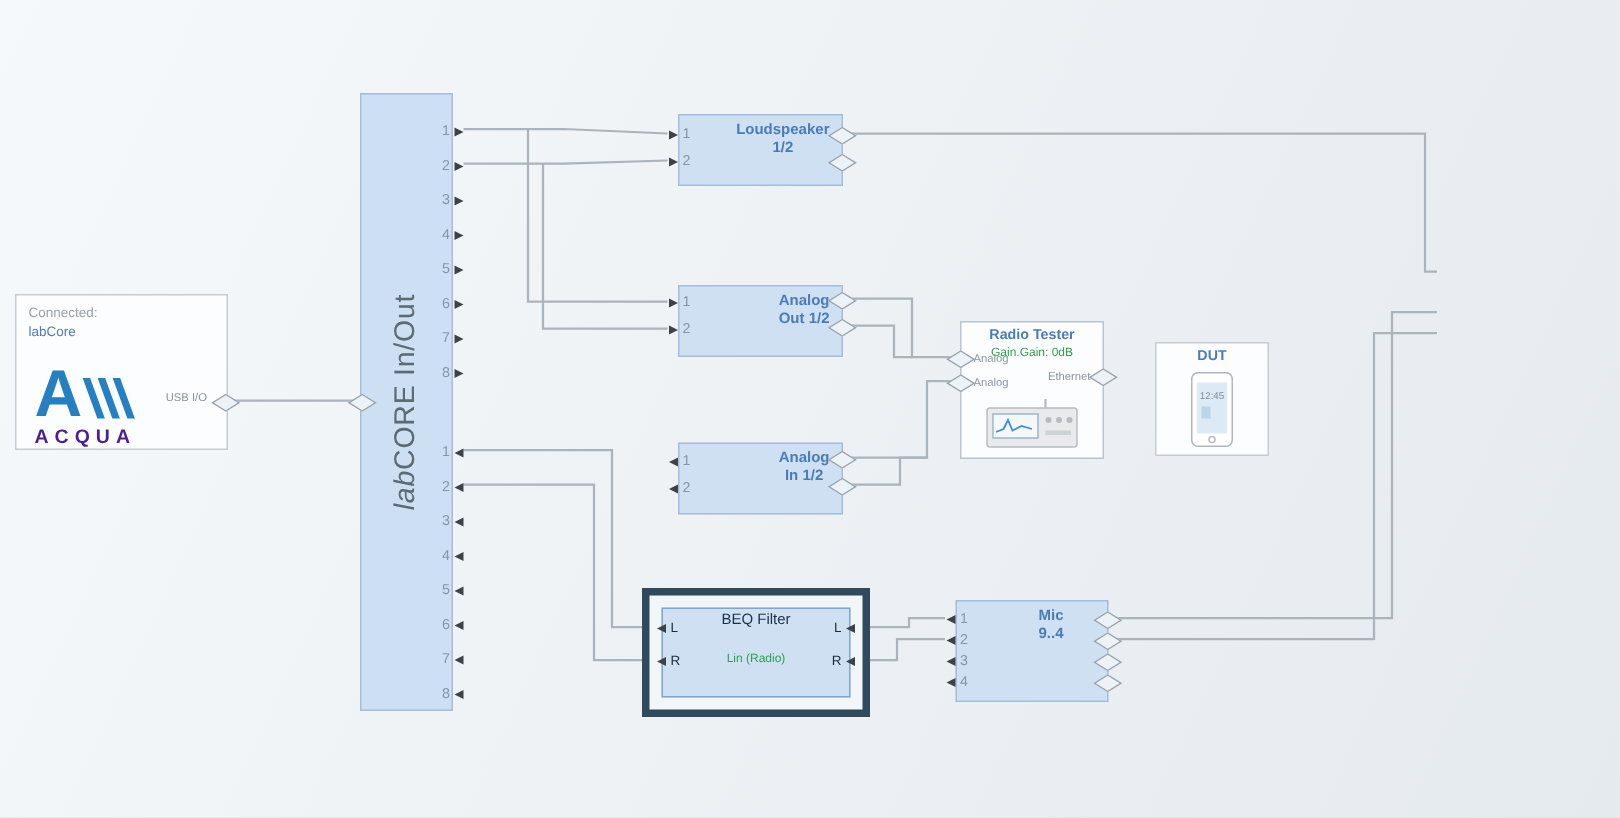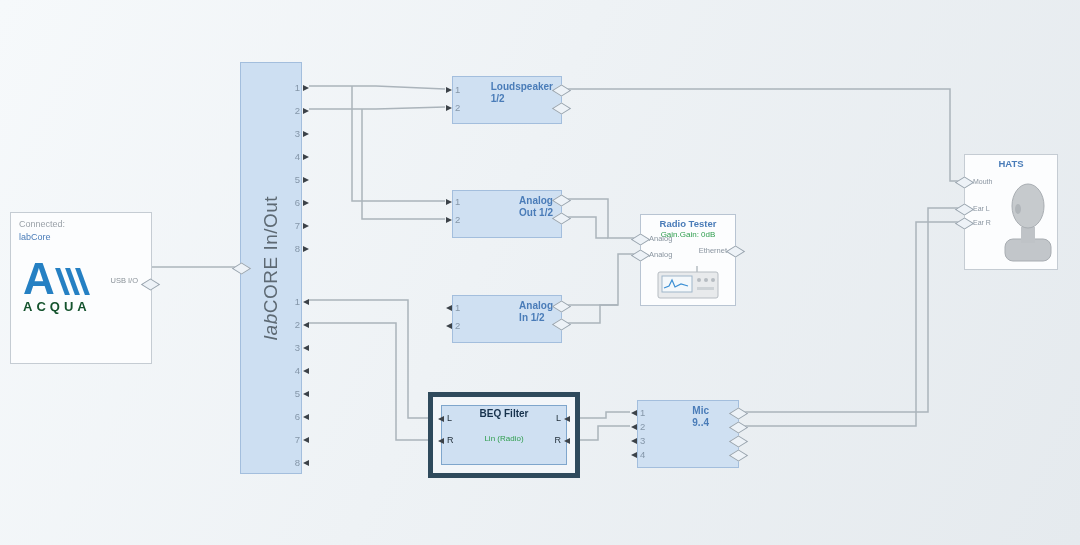--- a/index.html
+++ b/index.html
@@ -3,47 +3,47 @@
 <meta charset="utf-8">
 <style>
   html,body{margin:0;padding:0;background:#dfe4e8;}
   body{font-family:"Liberation Sans",sans-serif;}
   #canvas{position:relative;width:1080px;height:545px;overflow:hidden;
           background:linear-gradient(115deg,#f6f9fb 0%,#eef2f5 45%,#e5eaee 100%);}
   #wires{position:absolute;left:0;top:0;z-index:1;}
   .wire{fill:none;stroke:#abb4bb;stroke-width:1.5;}
   .blk{position:absolute;box-sizing:border-box;background:#cfe0f2;border:1px solid #a3bedd;z-index:2;}
   .wht{position:absolute;box-sizing:border-box;background:#fcfdfe;border:1px solid #c5ccd3;z-index:2;}
-  .ttl{position:absolute;top:4px;right:8px;text-align:left;color:#4a7cb8;font-weight:bold;font-size:10px;line-height:1.2;}
+  .ttl{position:absolute;top:4px;right:8px;text-align:center;color:#4a7cb8;font-weight:bold;font-size:10px;line-height:1.2;}
   .ctitle{position:absolute;top:3px;left:0;right:0;text-align:center;color:#4a7cb8;font-weight:bold;font-size:9.5px;}
   .prow{position:absolute;display:flex;align-items:center;gap:3px;height:9px;}
   .num{font-size:9.5px;color:#8496a9;line-height:9px;}
   .plbl{font-size:9px;color:#1e2b36;line-height:9px;}
   .slbl{font-size:7.5px;color:#8a95a0;line-height:9px;position:absolute;}
   .arr{width:0;height:0;border-top:3.5px solid transparent;border-bottom:3.5px solid transparent;border-left:6px solid #3c4248;}
   .arl{width:0;height:0;border-top:3.5px solid transparent;border-bottom:3.5px solid transparent;border-right:6px solid #3c4248;}
   .dia{position:absolute;width:9px;height:9px;background:#edf2f7;border:1px solid #98a3ad;
        transform:scale(1.25,.78) rotate(45deg);z-index:3;}
   .vtitle{position:absolute;left:50%;top:50%;transform:translate(-50%,-50%) rotate(-90deg);
           white-space:nowrap;font-size:19px;color:#5d6973;letter-spacing:.5px;}
   .it{font-style:italic;}
   
   .conn-lbl{position:absolute;left:8px;top:6px;font-size:9px;color:#9aa1a8;}
   .conn-dev{position:absolute;left:8px;top:19px;font-size:9px;color:#4a7cb8;}
   .logo{position:absolute;left:12px;top:46px;}
   .logo-top{display:flex;align-items:flex-end;height:36px;}
   .logo-a{font-size:44px;line-height:32px;font-weight:bold;color:#2580c3;}
   .bar{display:inline-block;width:5px;height:27px;background:#2580c3;margin-left:5px;transform:skewX(20deg);}
-  .logo-text{font-size:13px;font-weight:bold;letter-spacing:4px;color:#14532d;margin-top:4px;}
+  .logo-text{font-size:13px;font-weight:bold;letter-spacing:4px;color:#4c1d95;margin-top:4px;}
   .usb-lbl{position:absolute;right:13px;top:63px;font-size:7.5px;color:#8a9299;}
   
   .beq-outer{position:absolute;left:428px;top:392px;width:152px;height:86px;box-sizing:border-box;
              border:5px solid #2f4a5c;background:#f3f6f9;z-index:2;}
   .beq-inner{position:absolute;left:8px;top:8px;right:8px;bottom:8px;background:#cfe0f2;border:1px solid #7fa6cc;}
-  .beq-title{position:absolute;top:2px;left:0;right:0;text-align:center;font-size:10px;font-weight:bold;color:#17324d;}
+  .beq-title{position:absolute;top:2px;left:0;right:0;text-align:center;font-size:10px;font-weight:normal;color:#17324d;}
   .beq-mode{position:absolute;top:28px;left:0;right:0;text-align:center;font-size:8px;color:#2f9e4e;}
 </style>
 </head>
 <body>
 
 <div id="canvas">
 
   <svg id="wires" width="1080" height="545">
     <polyline class="wire" points="150,267 236,267"></polyline>
     <polyline class="wire" points="309,86 376,86 445,89"></polyline>
@@ -56,21 +56,21 @@
     <polyline class="wire" points="566,305 618,305 618,254 634,254"></polyline>
     <polyline class="wire" points="566,323 600,323 600,305 618,305"></polyline>
     <polyline class="wire" points="958,208 928,208 928,412 744,412"></polyline>
     <polyline class="wire" points="958,222 916,222 916,426 744,426"></polyline>
     <polyline class="wire" points="630,412 606,412 606,418 580,418"></polyline>
     <polyline class="wire" points="630,426 598,426 598,440 580,440"></polyline>
     <polyline class="wire" points="428,418 408,418 408,300 309,300"></polyline>
     <polyline class="wire" points="428,440 396,440 396,323 309,323"></polyline>
   </svg>
 
-  <div class="wht" style="left:10px;top:212px;width:142px;height:152px;">
+  <div class="wht" style="left:10px;top:196px;width:142px;height:104px;">
     <div class="conn-lbl">Connected:</div>
     <div class="conn-dev">labCore</div>
     <div class="logo">
       <div class="logo-top">
         <span class="logo-a">A</span>
         <span class="bar"></span>
         <span class="bar"></span>
         <span class="bar"></span>
       </div>
       <div class="logo-text">ACQUA</div>
@@ -206,36 +206,31 @@
       <rect x="1" y="7" width="60" height="26" rx="2" fill="#e8eaec" stroke="#b6bcc2"></rect>
       <rect x="5" y="11" width="30" height="16" fill="#f4f8fb" stroke="#9fb6c9"></rect>
       <polyline points="7,23 12,21 15,15 18,22 24,19 31,21" fill="none" stroke="#3b8fd4" stroke-width="1.2"></polyline>
       <circle cx="42" cy="15" r="2" fill="#b6bcc2"></circle>
         <circle cx="49" cy="15" r="2" fill="#b6bcc2"></circle>
         <circle cx="56" cy="15" r="2" fill="#b6bcc2"></circle>
       <rect x="40" y="22" width="17" height="3" fill="#cdd2d6"></rect>
     </svg>
   </div>
 
-
-  <div class="wht" style="left:964px;top:154px;width:94px;height:116px;">
-    <div class="ctitle">HATS</div>
-    <span class="dia" style="left:-6px;top:22px;"></span>
-    <span class="slbl" style="left:8px;top:22px;font-size:7px;">Mouth</span>
-    <span class="dia" style="left:-6px;top:49px;"></span>
-    <span class="slbl" style="left:8px;top:49px;font-size:7px;">Ear L</span>
-    <span class="dia" style="left:-6px;top:63px;"></span>
-    <span class="slbl" style="left:8px;top:63px;font-size:7px;">Ear R</span>
-    <svg width="54" height="92" style="position:absolute;right:2px;top:18px;">
-      <rect x="4" y="66" width="46" height="22" rx="8" fill="#c2c6ca" stroke="#a8adb2"></rect>
-      <rect x="20" y="54" width="14" height="16" fill="#bfc3c7"></rect>
-      <ellipse cx="27" cy="33" rx="16" ry="22" fill="#c6cacd" stroke="#a8adb2"></ellipse>
-      <ellipse cx="17" cy="36" rx="3" ry="5" fill="#b0b5b9"></ellipse>
+  <div class="wht" style="left:770px;top:228px;width:76px;height:76px;">
+    <div class="ctitle">DUT</div>
+    <svg width="30" height="52" style="position:absolute;left:50%;top:18px;transform:translateX(-50%);">
+      <rect x="1.5" y="1.5" width="27" height="49" rx="4" fill="#ffffff" stroke="#aeb6bd"></rect>
+      <rect x="5" y="8" width="20" height="34" fill="#dceaf6"></rect>
+      <text x="15" y="19" font-size="6.5" fill="#7d8b99" text-anchor="middle" font-family="Liberation Sans, sans-serif">12:45</text>
+      <rect x="8" y="24" width="6" height="8" fill="#bcd4e8"></rect>
+      <circle cx="15" cy="46" r="2" fill="none" stroke="#b6bcc2"></circle>
     </svg>
   </div>
+
 
   <div class="blk" style="left:637px;top:400px;width:102px;height:68px;">
     <div class="ttl" style="right:29px;"><span>Mic</span><br><span>9..4</span></div>
     <div class="prow" style="left:-7px;top:7px;">
         <span class="arl"></span>
         <span class="num">1</span>
       </div>
     <div class="prow" style="left:-7px;top:21px;">
         <span class="arl"></span>
         <span class="num">2</span>

